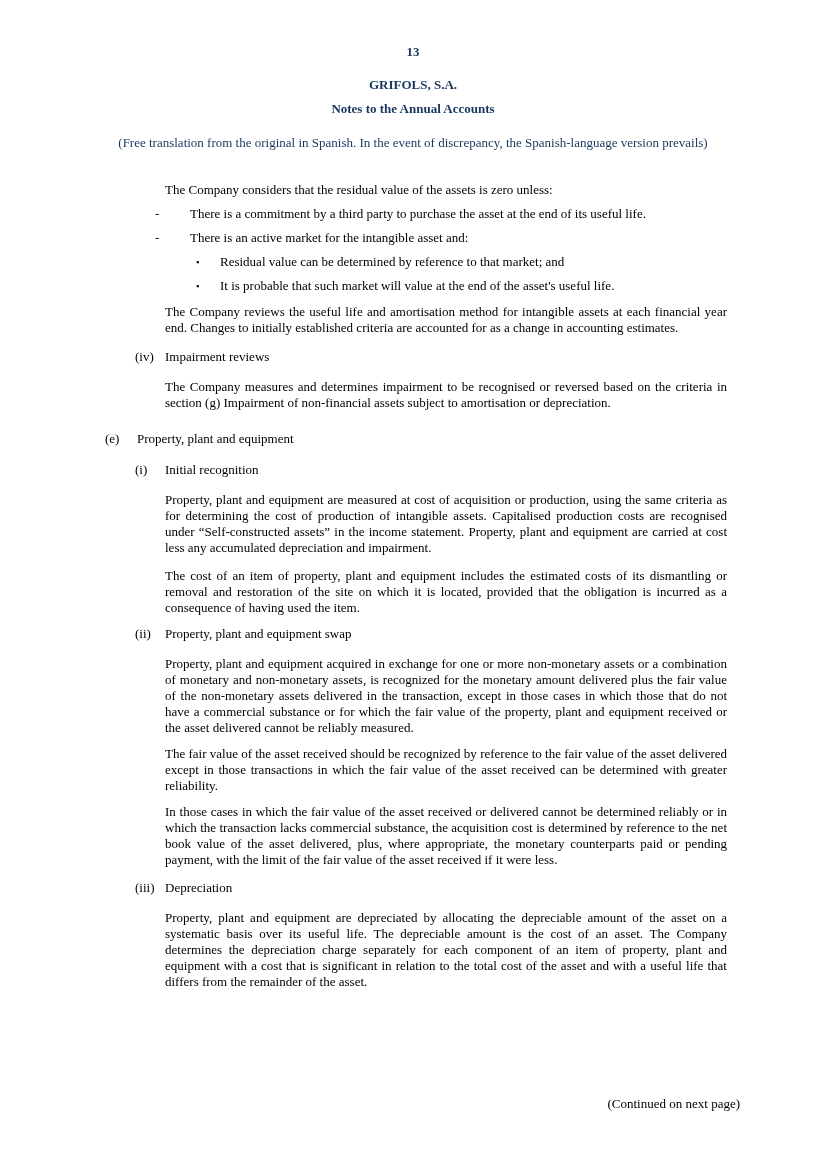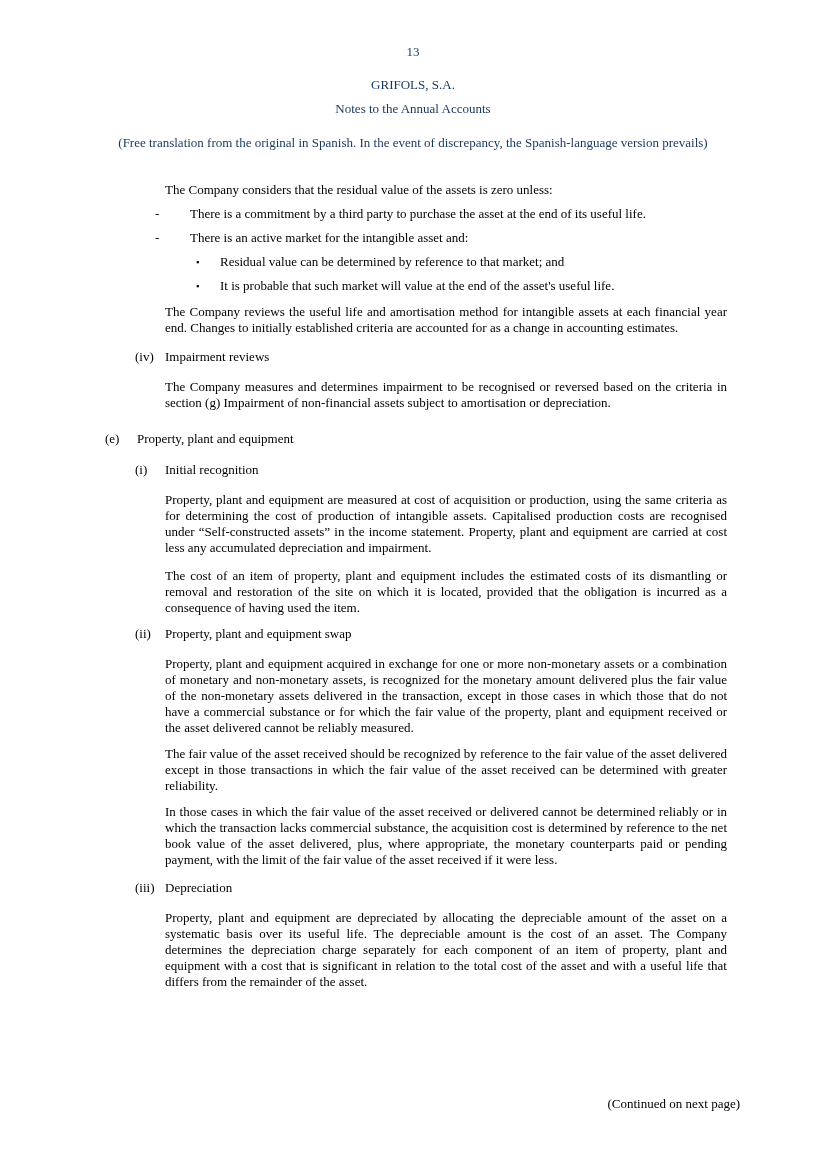--- a/index.html
+++ b/index.html
@@ -13,21 +13,21 @@
     width:826px;height:1168px;
     margin:0 auto;
     background:var(--page-bg);
     font-family:"Liberation Serif","DejaVu Serif",serif;
     font-size:13px;line-height:16px;
     color:var(--body-color);
     overflow:hidden;
   }
   
   .doc-header{padding-top:44px;text-align:center;color:var(--heading-color);}
-  .h-line{font-weight:normal;}
+  .h-line{font-weight:bold;}
   .h-num{margin-top:0;}
   .h-company{margin-top:17px;}
   .h-title{margin-top:8px;}
   .h-translation{margin-top:18px;font-weight:normal;color:var(--heading-color);}
   
   .para{margin:0 99px 0 165px;text-align:justify;}
   .mt-31{margin-top:31px;} .mt-10{margin-top:10px;}
   .mt-12{margin-top:12px;} .mt-13{margin-top:13px;align-items:center;} .mt-14{margin-top:14px;}
   .mt-15{margin-top:15px;} .mt-20{margin-top:20px;}
   .li-dash{display:flex;margin:8px 99px 0 155px;}

